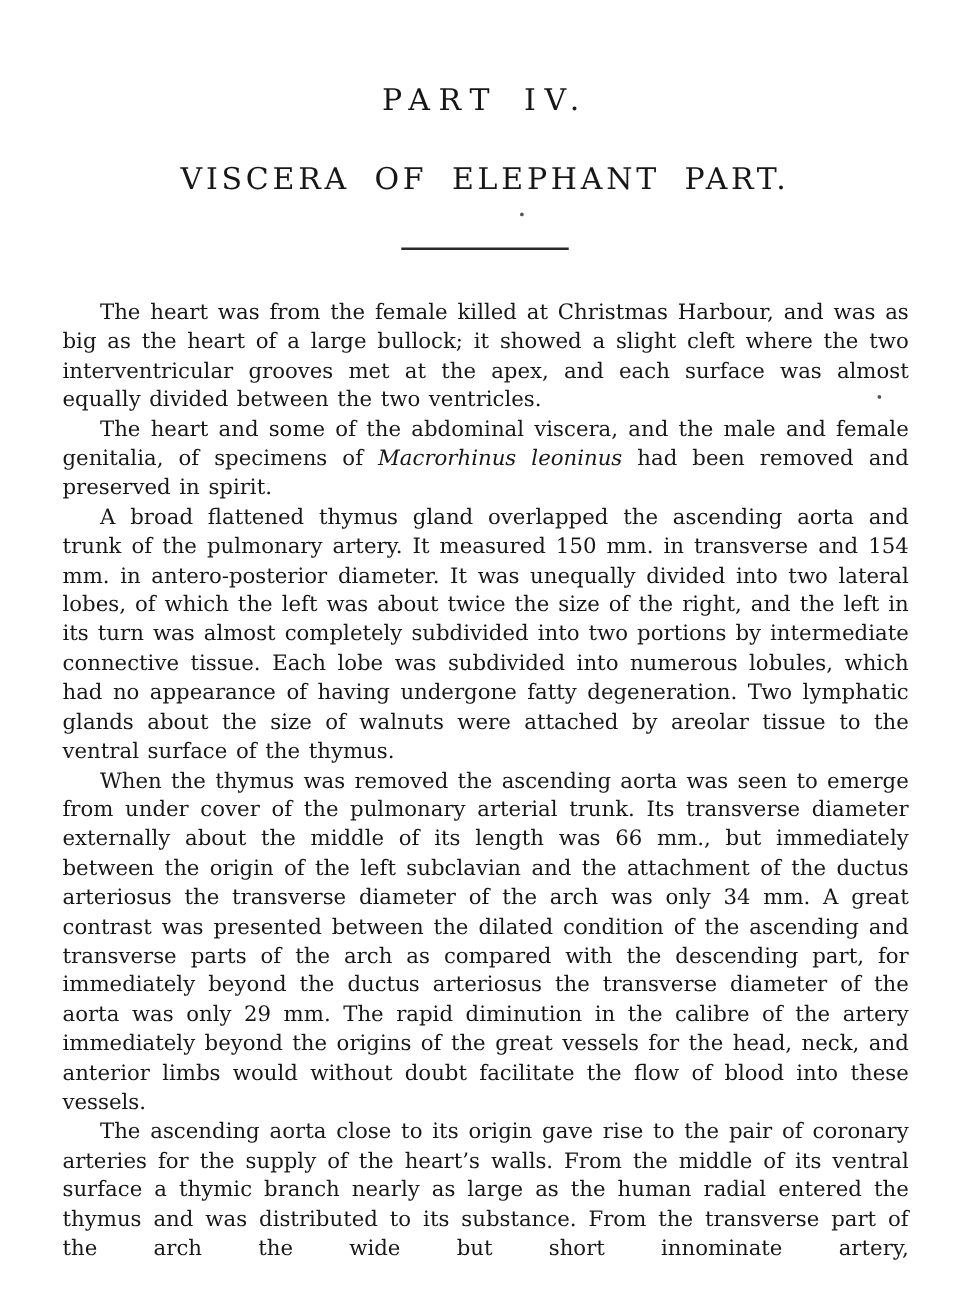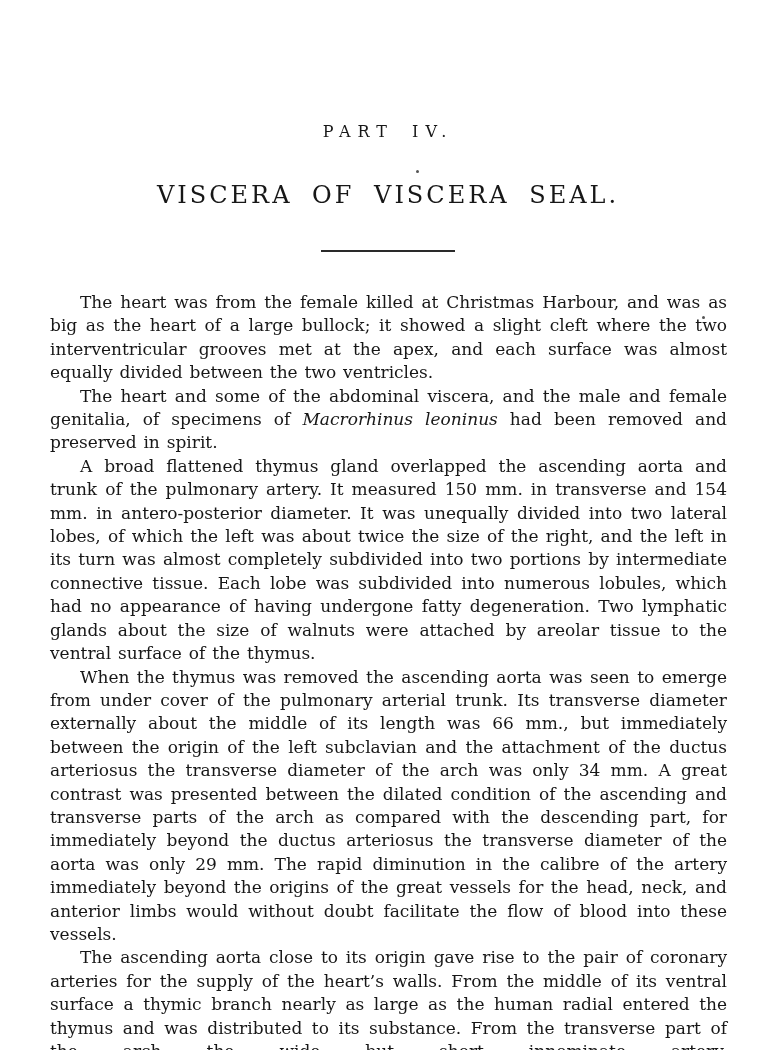--- a/index.html
+++ b/index.html
@@ -11,23 +11,23 @@
     position: relative;
     width: 776px;
     height: 1050px;
     background: #ffffff;
     font-family: "DejaVu Serif", "Liberation Serif", serif;
     color: #171717;
     overflow: hidden;
     box-sizing: border-box;
   }
   .part-heading {
-    padding-top: 120px;
+    padding-top: 68px;
     line-height: 24px;
-    font-size: 16px;
+    font-size: 24px;
     letter-spacing: 7px;
     word-spacing: 6px;
     text-align: center;
     white-space: nowrap;
   }
   .page-title {
     margin-top: 37px;
     line-height: 28px;
     font-size: 24px;
     letter-spacing: 3px;
@@ -64,21 +64,21 @@
   .speck-1 { left: 702px; top: 316px; width: 3px; height: 3px; }
   .speck-2 { left: 416px; top: 170px; width: 3px; height: 3px; }
 </style>
 </head>
 <body>
 
 <div class="page">
 
   <div class="part-heading">PART IV.</div>
 
-  <div class="page-title">VISCERA OF VISCERA SEAL.</div>
+  <div class="page-title">VISCERA OF ELEPHANT PART.</div>
 
   <div class="title-rule"></div>
 
   <div class="body-text">
 
     <p class="para">The heart was from the female killed at Christmas Harbour, and was as big as the heart of a large bullock; it showed a slight cleft where the two interventricular grooves met at the apex, and each surface was almost equally divided between the two ventricles.</p>
 
     <p class="para"><span>The heart and some of the abdominal viscera, and the male and female genitalia, of specimens of </span><i>Macrorhinus leoninus</i><span> had been removed and preserved in spirit.</span></p>
 
     <p class="para">A broad flattened thymus gland overlapped the ascending aorta and trunk of the pulmonary artery.  It measured 150 mm. in transverse and 154 mm. in antero-posterior diameter.  It was unequally divided into two lateral lobes, of which the left was about twice the size of the right, and the left in its turn was almost completely subdivided into two portions by intermediate connective tissue.  Each lobe was subdivided into numerous lobules, which had no appearance of having undergone fatty degeneration.  Two lymphatic glands about the size of walnuts were attached by areolar tissue to the ventral surface of the thymus.</p>

